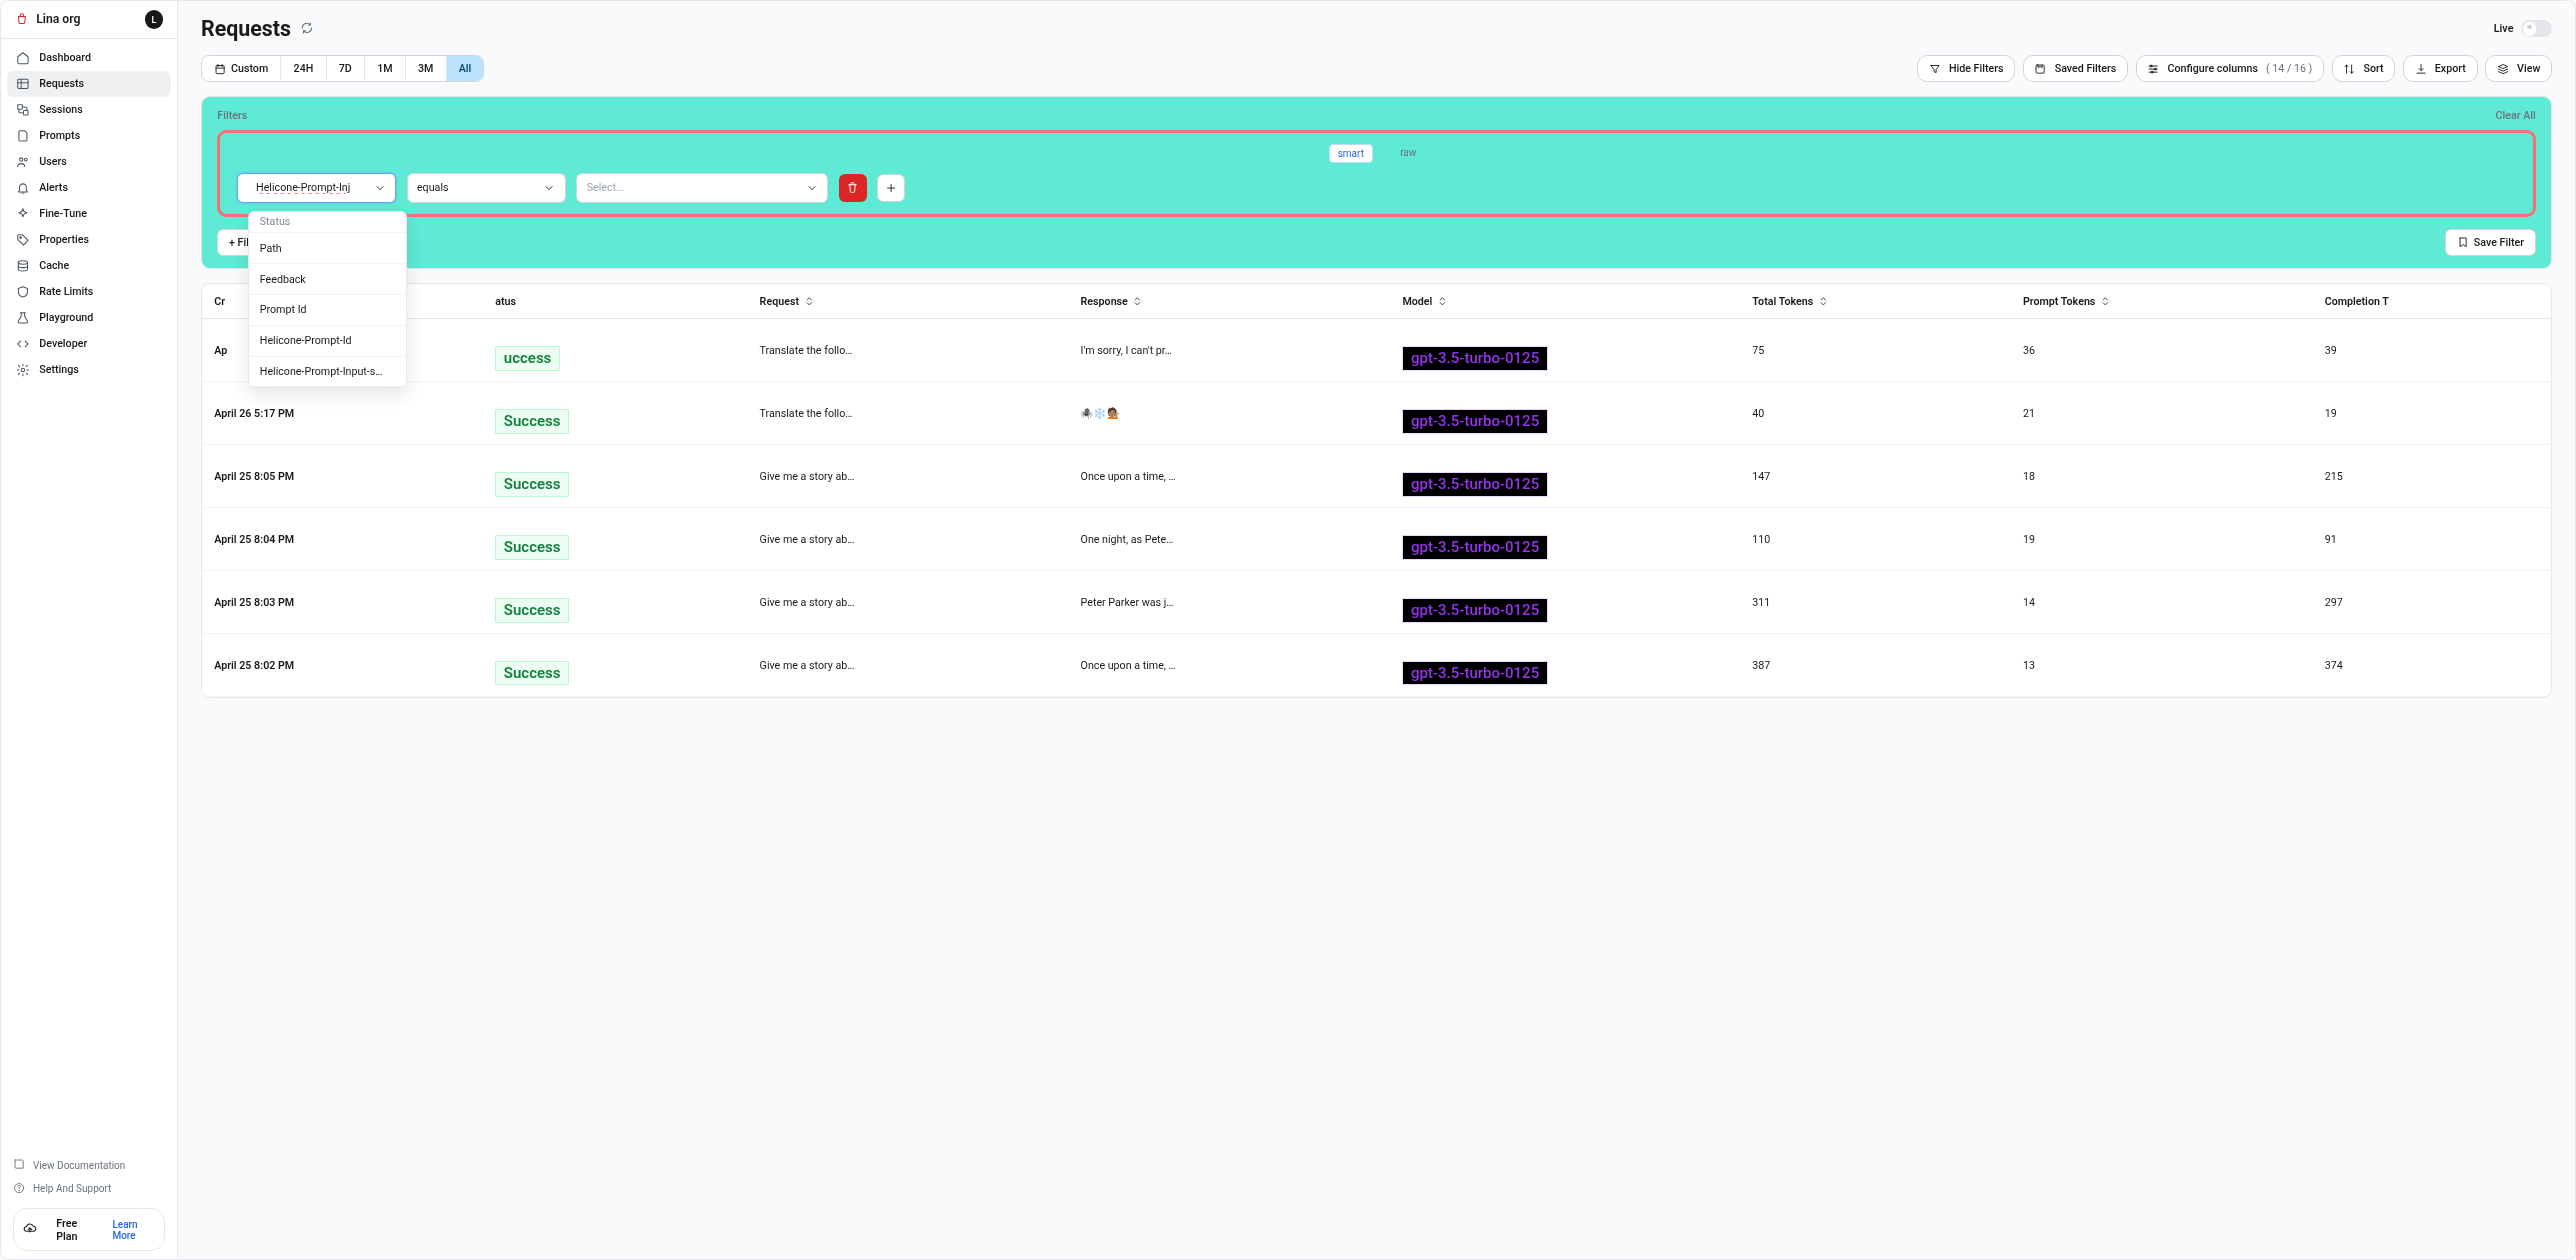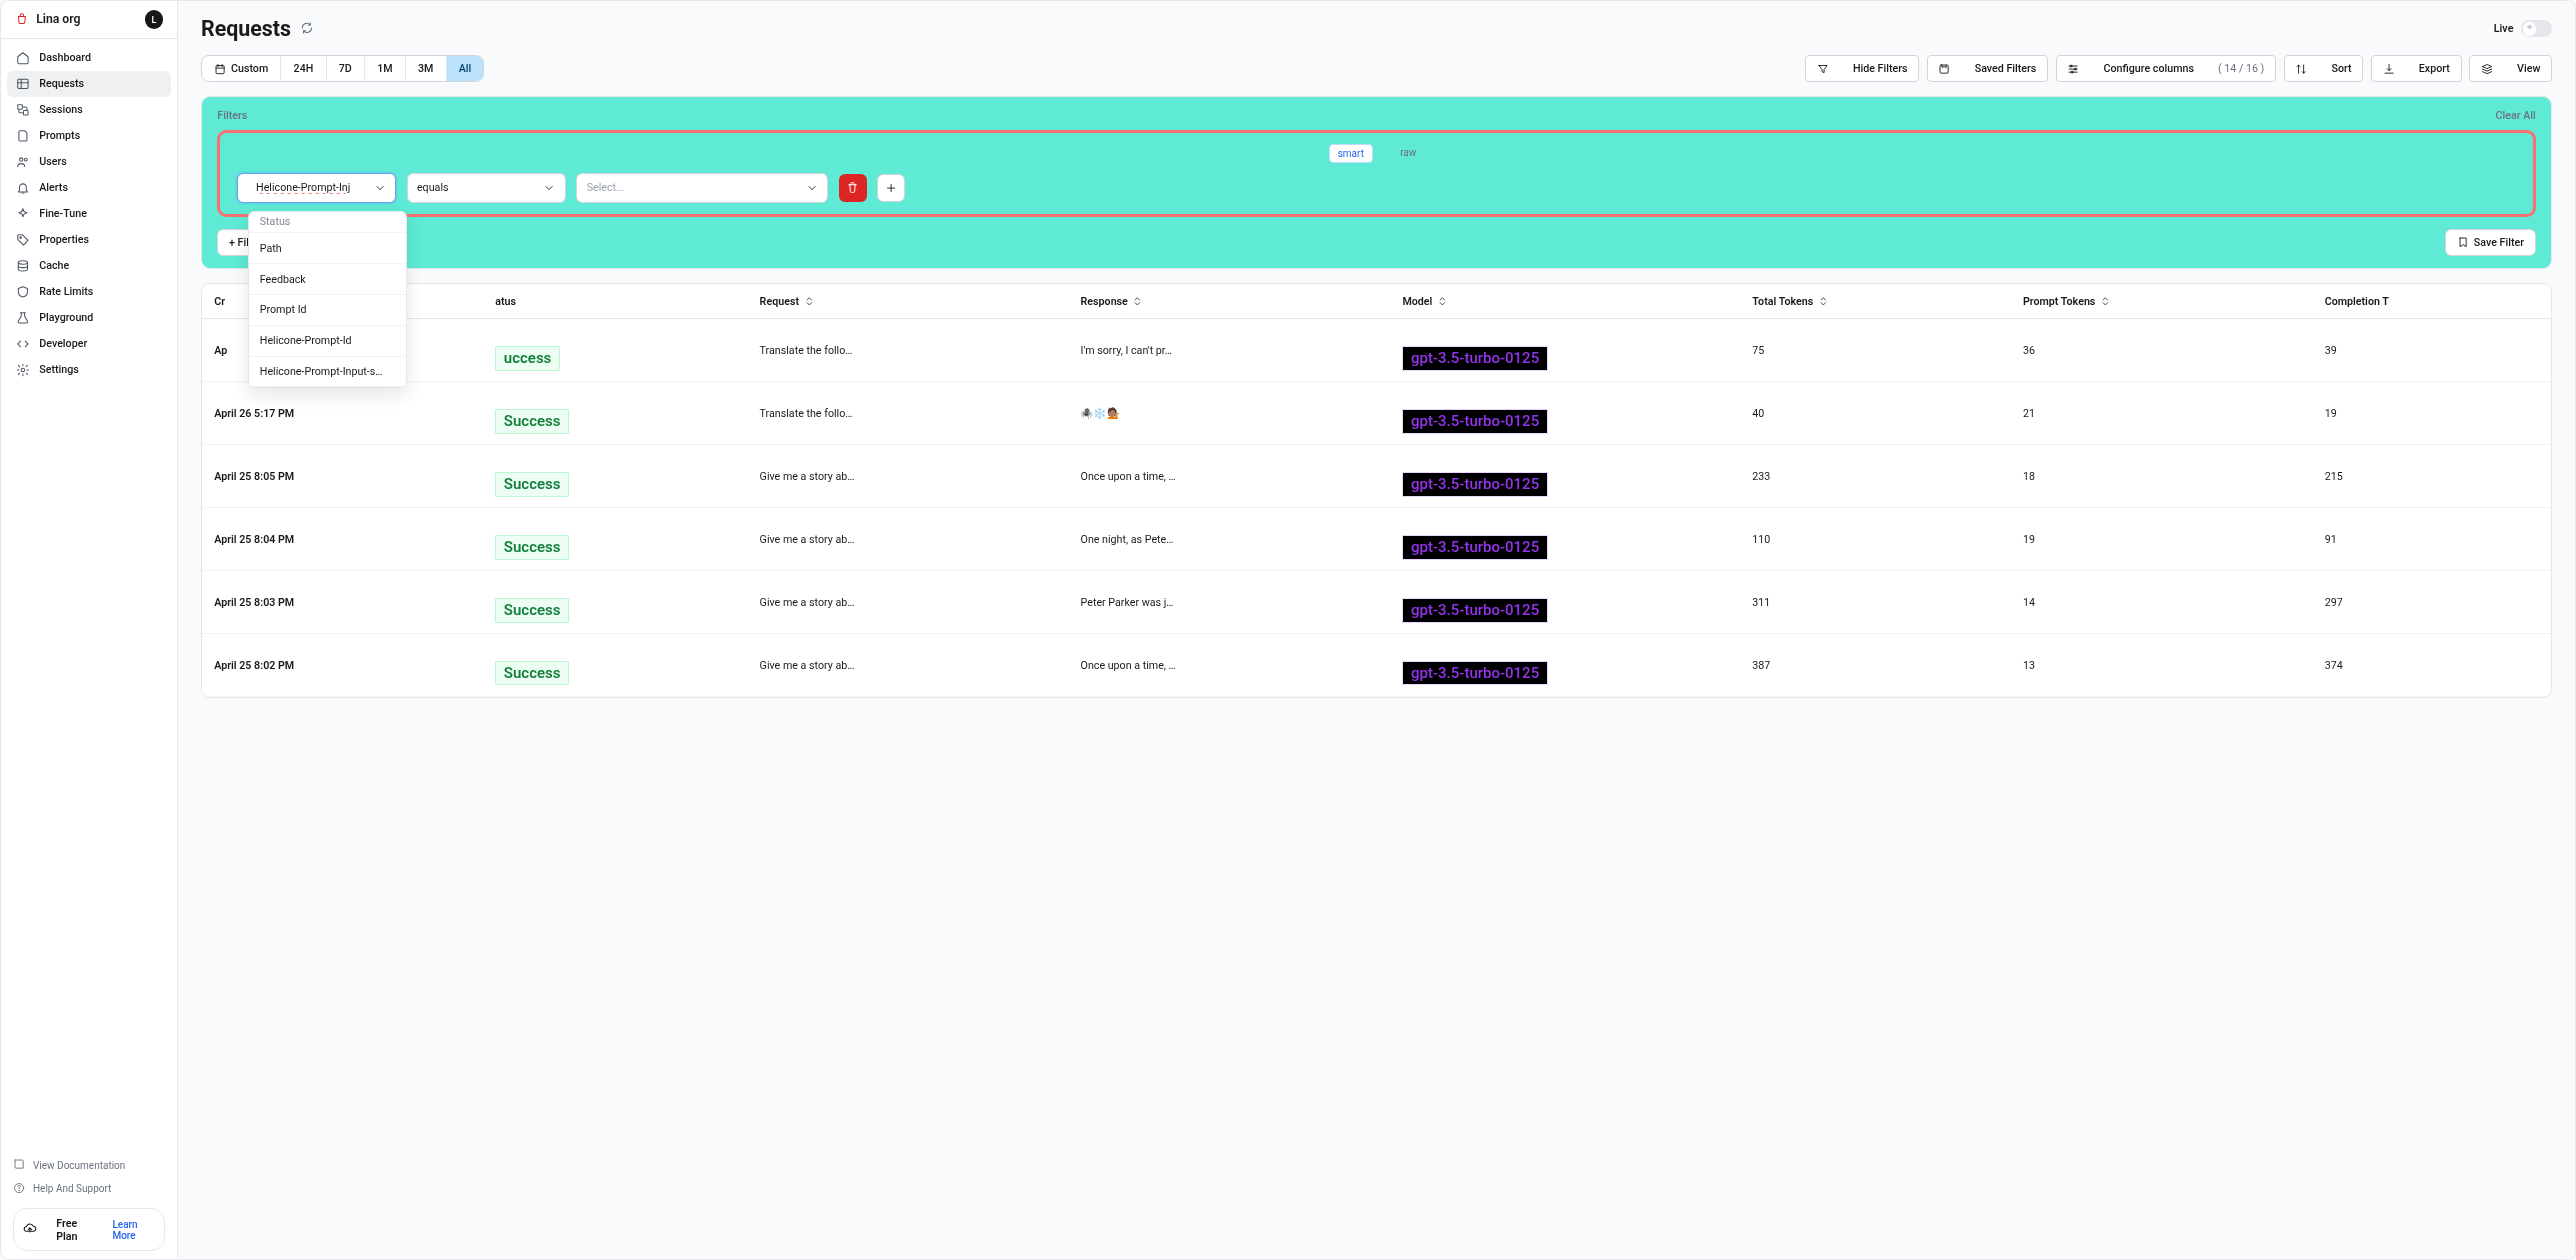--- a/index.html
+++ b/index.html
@@ -184,24 +184,24 @@
 .seg-btn:last-child {
   border-right: none;
 }
 .seg-btn.active {
   background: #bae3fb;
   color: #0a4270;
 }
 .tool-btn {
   display: flex;
   align-items: center;
-  gap: 24px;
+  gap: 8px;
   border: 0.8px solid #d1d5db;
   background: #fff;
-  border-radius: 4px;
+  border-radius: 10px;
   padding: 6.1px 10.7px;
   cursor: pointer;
   font-weight: 500;
 }
 .cols-count {
   color: #6b7280;
   font-weight: 400;
 }
 .filters-card {
   border: 0.8px solid #e5e7eb;
@@ -793,21 +793,21 @@
     <td>40</td>
     <td>21</td>
     <td>19</td>
             </tr>
             <tr>
     <td class="created">April 25 8:05 PM</td>
     <td><span class="badge success">Success</span></td>
     <td>Give me a story ab…</td>
     <td>Once upon a time, …</td>
     <td><span class="badge model">gpt-3.5-turbo-0125</span></td>
-    <td>233</td>
+    <td>147</td>
     <td>18</td>
     <td>215</td>
             </tr>
             <tr>
     <td class="created">April 25 8:04 PM</td>
     <td><span class="badge success">Success</span></td>
     <td>Give me a story ab…</td>
     <td>One night, as Pete…</td>
     <td><span class="badge model">gpt-3.5-turbo-0125</span></td>
     <td>110</td>

